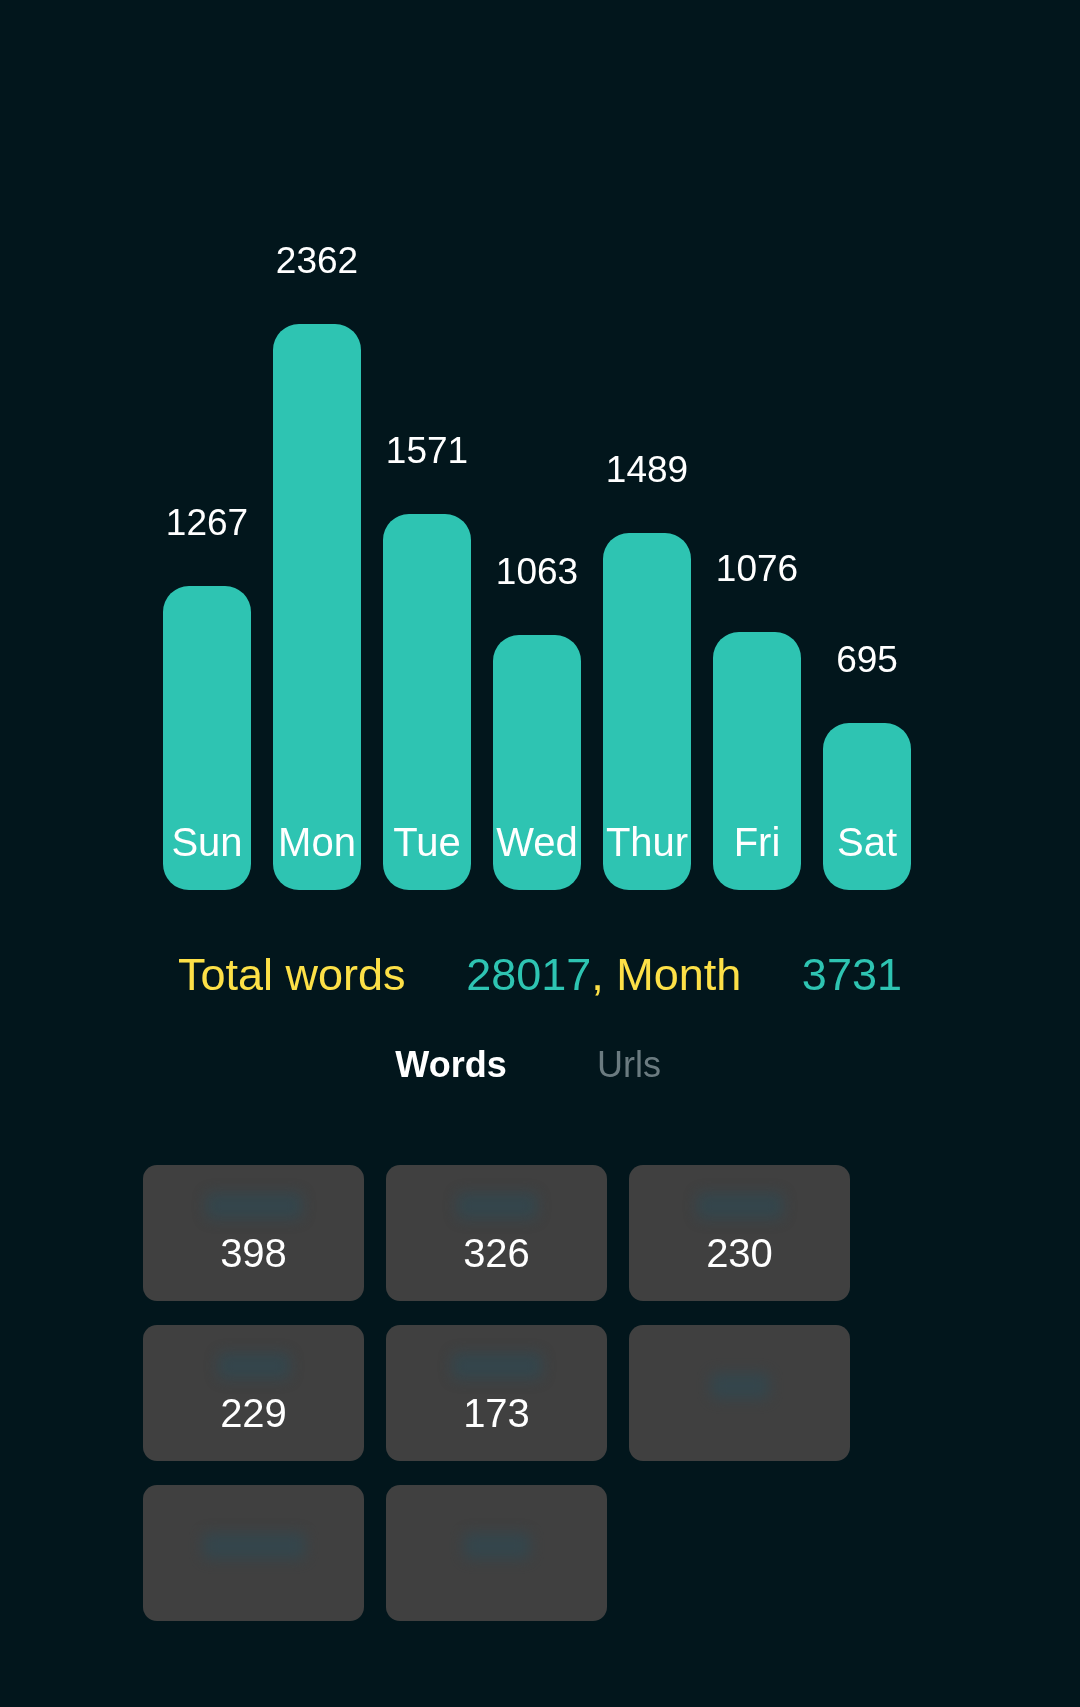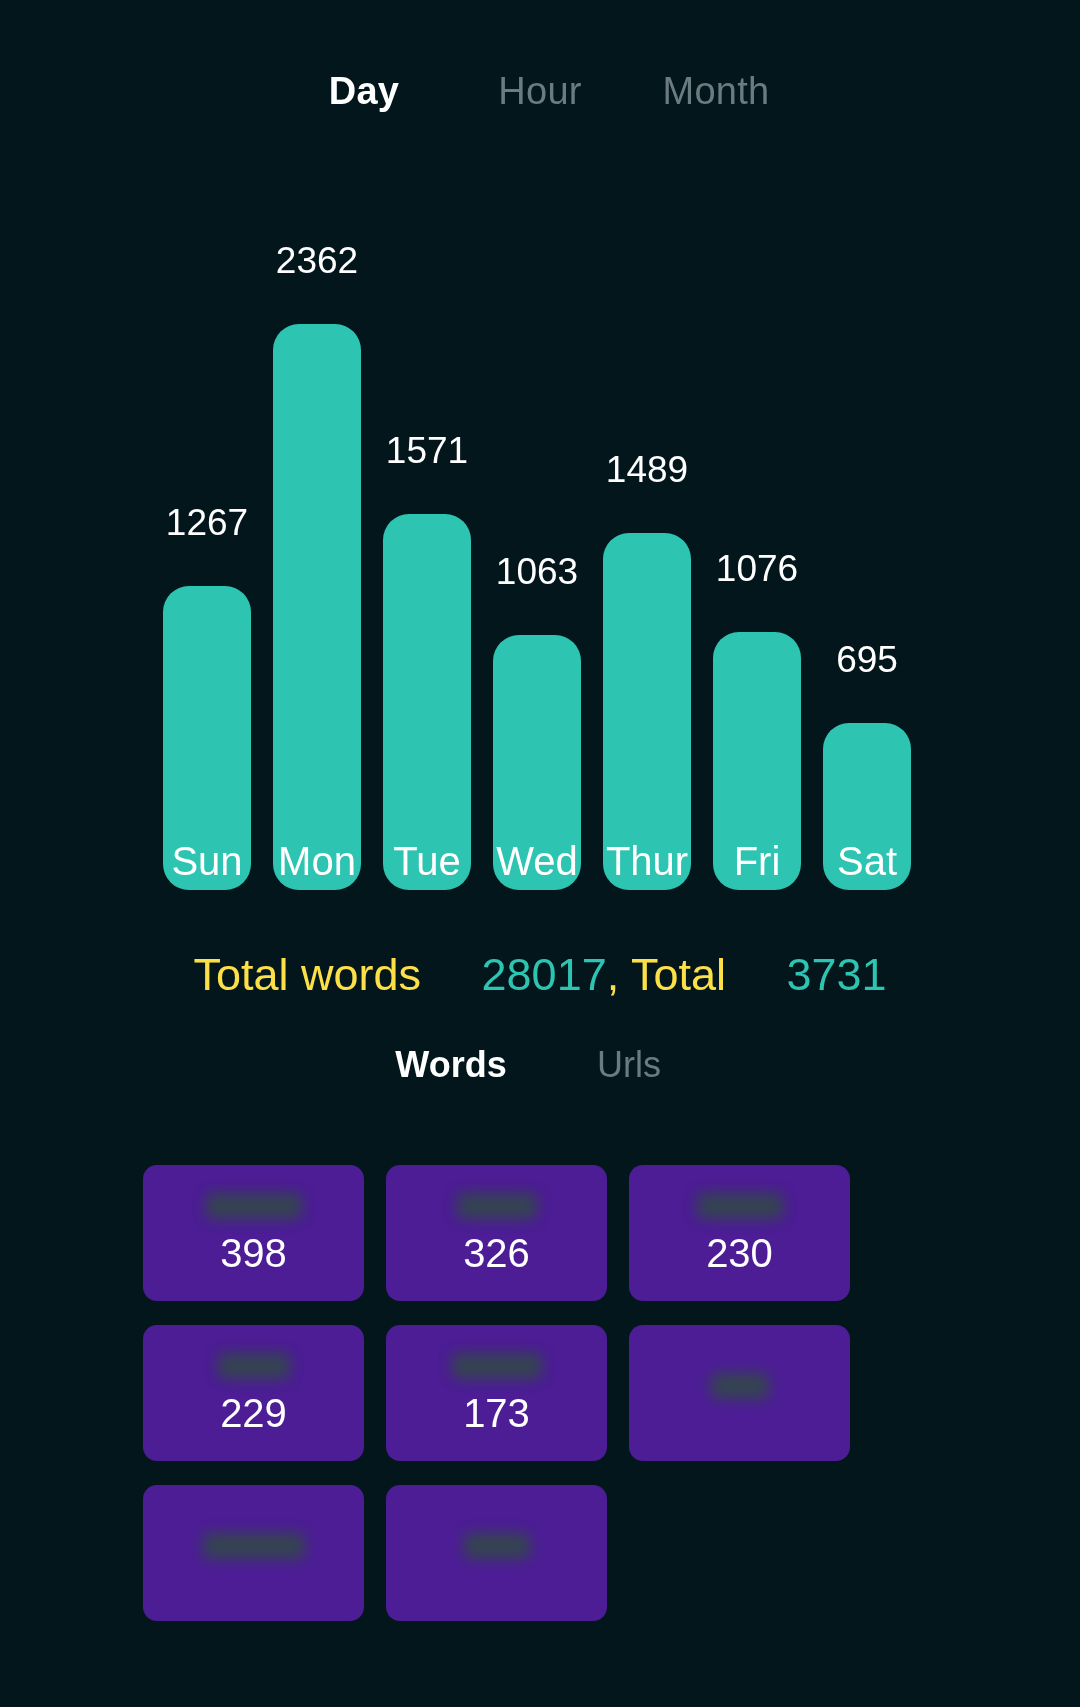--- a/index.html
+++ b/index.html
@@ -74,21 +74,21 @@
     margin-bottom: 12px;
     white-space: nowrap;
   }
   .bar {
     width: 88px;
     background: #2ec4b2;
     border-radius: 26px;
   }
   .bar-label {
     position: absolute;
-    top: 641px;
+    top: 622px;
     color: #ffffff;
     font-size: 40px;
     line-height: 1;
     white-space: nowrap;
     text-align: center;
     width: 160px;
     left: 50%;
     transform: translateX(-50%);
   }
 
@@ -131,21 +131,21 @@
     position: absolute;
     top: 1165px;
     left: 143px;
     width: 794px;
     display: grid;
     grid-template-columns: repeat(3, 221px);
     grid-gap: 24px 22px;
   }
   .card {
     height: 136px;
-    background: #4c1d95;
+    background: #404040;
     border-radius: 14px;
     display: flex;
     flex-direction: column;
     align-items: center;
     justify-content: center;
     overflow: hidden;
   }
   .card-word {
     height: 26px;
     border-radius: 5px;
@@ -158,34 +158,20 @@
     color: #ffffff;
     font-size: 40px;
     line-height: 1;
   }
 </style>
 </head>
 <body>
 
 <div class="screen">
 
-  <div class="period-tabs">
-    <div class="period-tab active">
-      <span>Day</span>
-      
-    </div>
-    <div class="period-tab inactive">
-      <span>Hour</span>
-      
-    </div>
-    <div class="period-tab inactive">
-      <span>Month</span>
-      
-    </div>
-  </div>
 
   <div class="chart">
     <div class="chart-inner" id="chart-inner">
         <div class="bar-col" style="left: 152px;">
           <div class="bar-value">1267</div>
           <div class="bar" style="height: 304px; background: rgb(46, 196, 178);"></div>
           <div class="bar-label">Sun</div>
         </div>
         <div class="bar-col" style="left: 262px;">
           <div class="bar-value">2362</div>
@@ -214,21 +200,21 @@
         </div>
         <div class="bar-col" style="left: 812px;">
           <div class="bar-value">695</div>
           <div class="bar" style="height: 167px; background: rgb(46, 196, 178);"></div>
           <div class="bar-label">Sat</div>
         </div>
       </div>
   </div>
 
   <div class="totals">
-    <span class="w-pink">Total words</span><span>&nbsp;</span><span class="w-teal">28017</span><span class="w-pink">, Total</span><span>&nbsp;</span><span class="w-teal">3731</span>
+    <span class="w-pink">Total words</span><span>&nbsp;</span><span class="w-teal">28017</span><span class="w-pink">, Month</span><span>&nbsp;</span><span class="w-teal">3731</span>
   </div>
 
   <div class="list-tabs">
     <div class="list-tab active">
       <span>Words</span>
       
     </div>
     <div class="list-tab inactive">
       <span>Urls</span>
       

